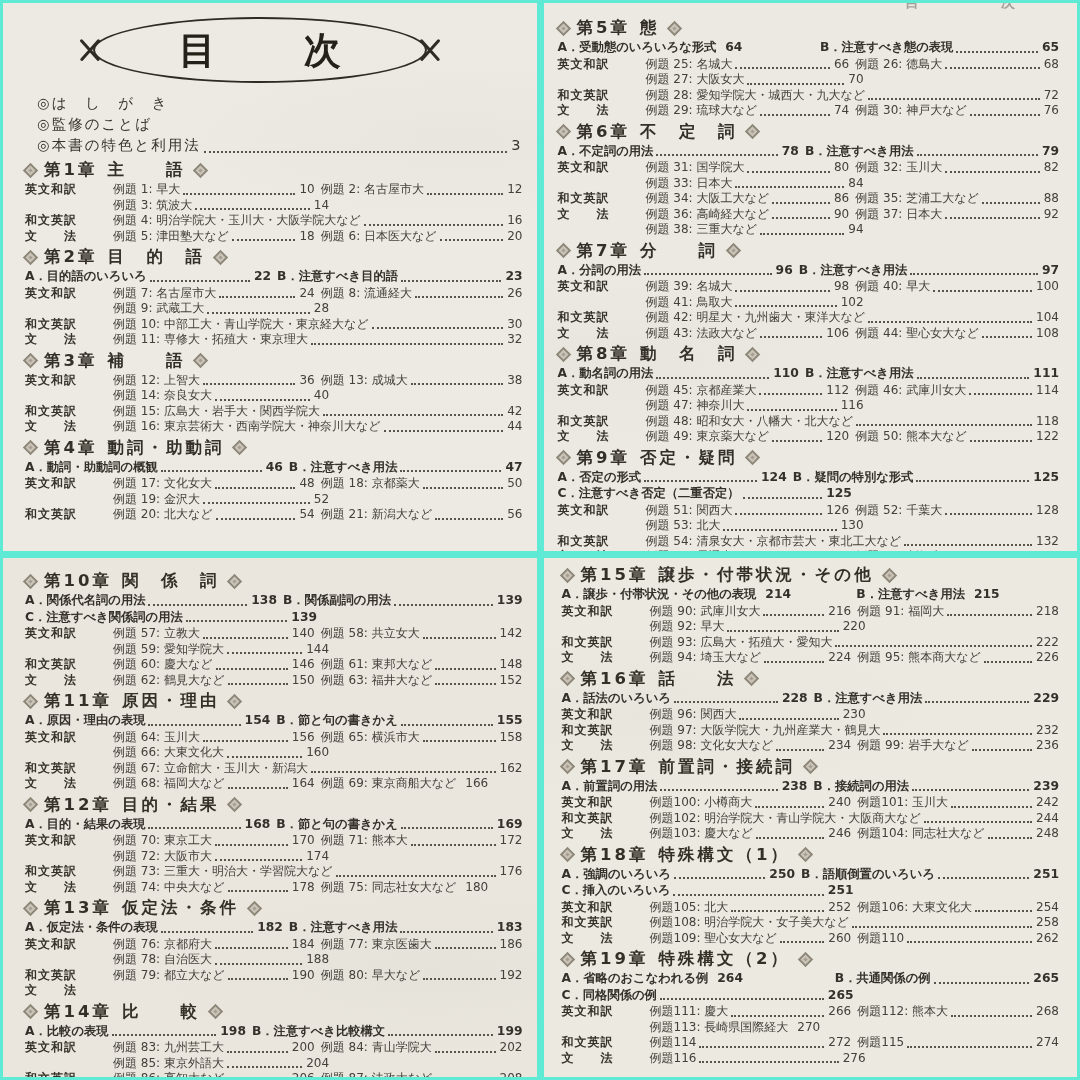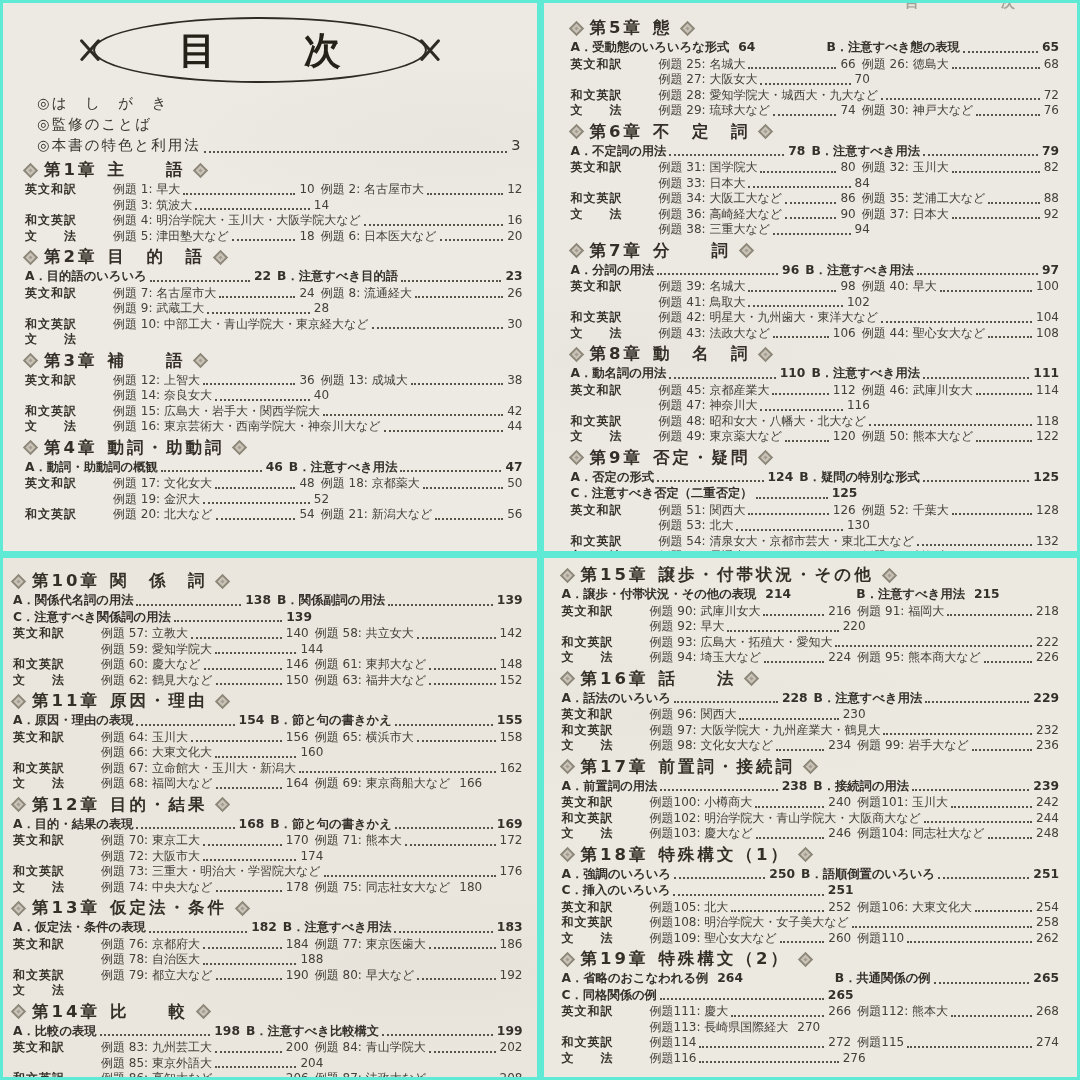--- a/index.html
+++ b/index.html
@@ -3,22 +3,22 @@
 <meta charset="utf-8">
 <title>目次</title>
 <style>
   html,body{margin:0;padding:0;background:#f7f6f2;}
   body{width:1080px;height:1080px;font-family:"DejaVu Sans","Liberation Sans",sans-serif;}
   .sheet{box-sizing:border-box;width:1080px;height:1080px;background:#5eead4;
          display:grid;grid-template-columns:1fr 1fr;grid-template-rows:548px 1fr;
          gap:7px;padding:3px;}
   .q{position:relative;overflow:hidden;box-sizing:border-box;color:#403d35;}
   .q-tl{background:#edeae3;background-image:radial-gradient(420px 120px at 85% 25%,rgba(150,160,140,.06),transparent 70%);padding:4px 8px 2px 22px;}
-  .q-tr{background:#ece9e2;background-image:radial-gradient(420px 120px at 15% 65%,rgba(150,160,140,.05),transparent 70%);padding:12px 12px 2px 27px;}
-  .q-bl{background:#eae6de;background-image:radial-gradient(420px 120px at 80% 80%,rgba(150,160,140,.05),transparent 70%);padding:10px 8px 2px 10px;}
+  .q-tr{background:#ece9e2;background-image:radial-gradient(420px 120px at 15% 65%,rgba(150,160,140,.05),transparent 70%);padding:12px 12px 2px 14px;}
+  .q-bl{background:#eae6de;background-image:radial-gradient(420px 120px at 80% 80%,rgba(150,160,140,.05),transparent 70%);padding:10px 8px 2px 22px;}
   .q-br{background:#ece9e1;background-image:radial-gradient(420px 120px at 20% 30%,rgba(150,160,140,.05),transparent 70%);padding:4px 12px 2px 18px;}
 
   
   .title-wrap{display:flex;align-items:center;justify-content:center;height:70px;margin:8px 40px 8px 6px;}
   .x{width:26px;height:26px;position:relative;flex:0 0 auto;z-index:2;}
   .x .b1,.x .b2{position:absolute;left:50%;top:50%;width:28px;height:2.6px;background:#2e2b25;border-radius:2px;}
   .x .b1{transform:translate(-50%,-50%) rotate(48deg);}
   .x .b2{transform:translate(-50%,-50%) rotate(-48deg);}
   .oval{width:330px;height:62px;border:2.6px solid #2e2b25;border-radius:50%;
         display:flex;align-items:center;justify-content:center;margin:0 -10px;}
@@ -199,20 +199,27 @@
             <div class="items">
               <span class="item wide">
                 <span class="t">例題 10: 中部工大・青山学院大・東京経大など</span>
                 <span class="dots"></span>
                 <span class="p">30</span>
               </span>
             </div>
           </div>
           <div class="row ex-row">
             <span class="row-label">文　　法</span>
+            <div class="items">
+              <span class="item wide">
+                <span class="t">例題 11: 専修大・拓殖大・東京理大</span>
+                <span class="dots"></span>
+                <span class="p">32</span>
+              </span>
+            </div>
           </div>
         </div>
         <div class="chapter">
           <div class="ch-head"><span class="diamond"></span><span class="ch-num">第3章</span><span class="ch-title">補　　語</span><span class="diamond" style="margin-left: 10px;"></span></div>
           <div class="row ex-row">
             <span class="row-label">英文和訳</span>
             <div class="items">
               <span class="item">
                 <span class="t">例題 12: 上智大</span>
                 <span class="dots"></span>

